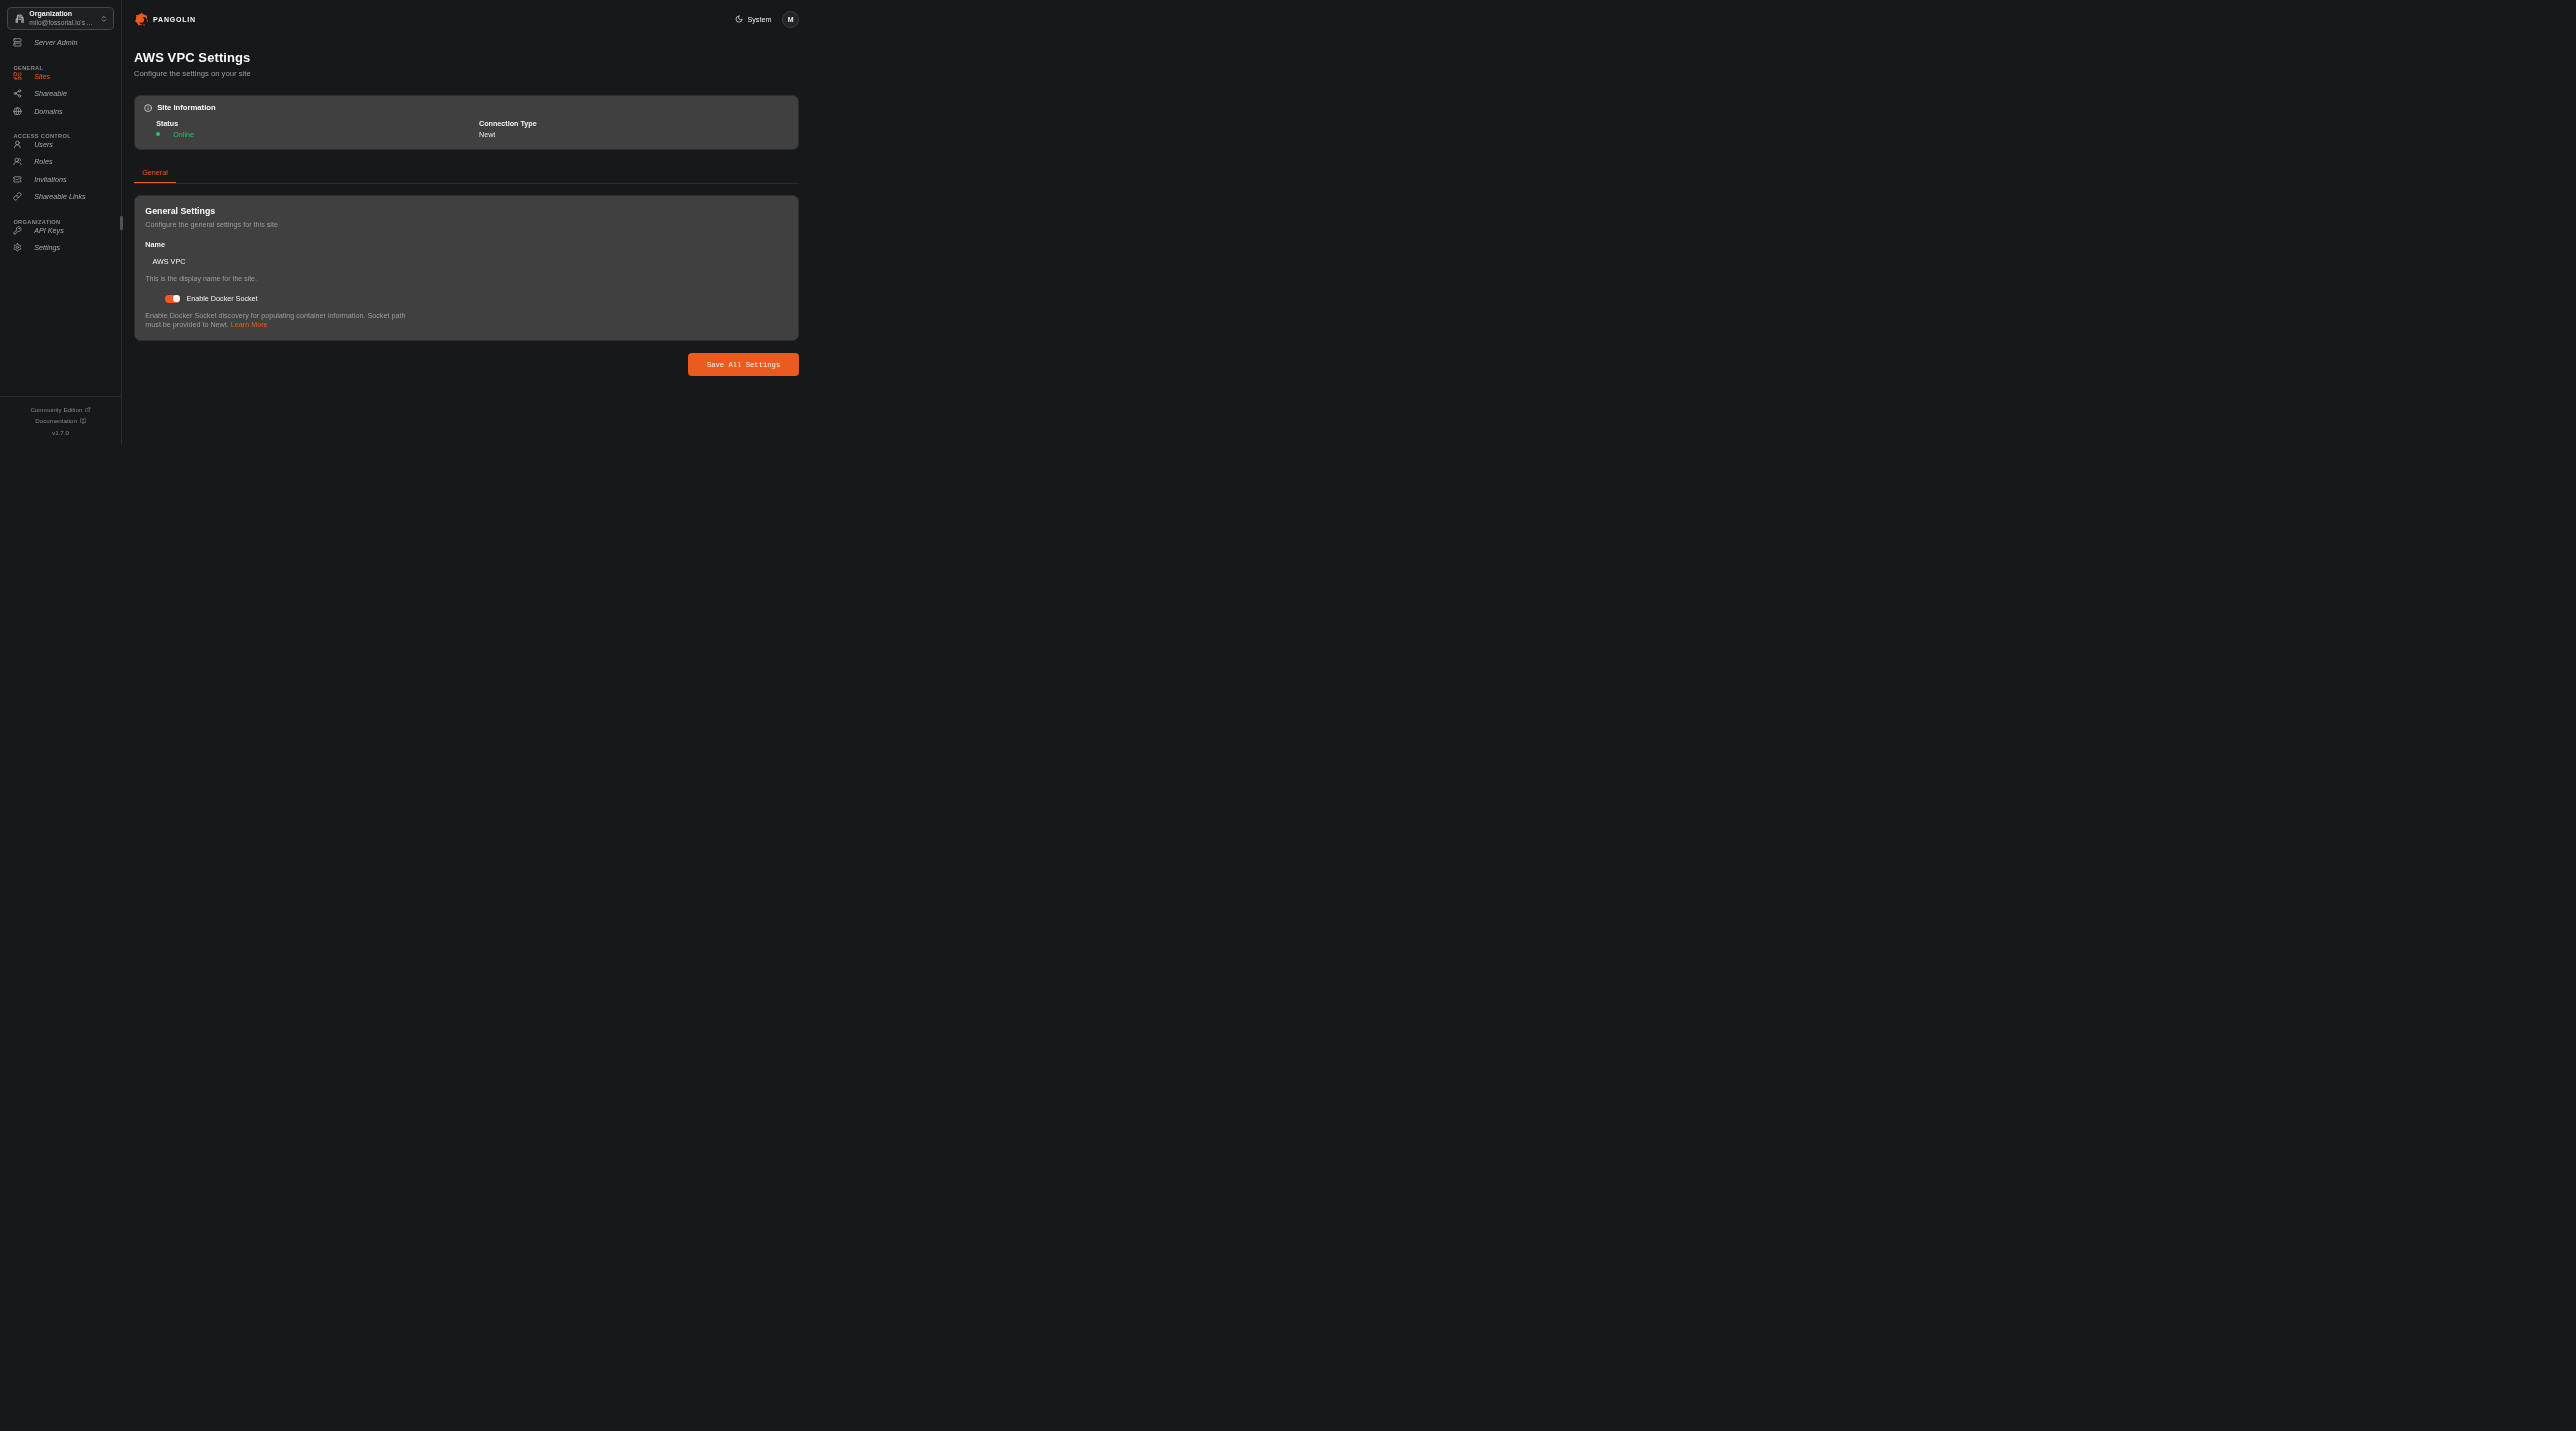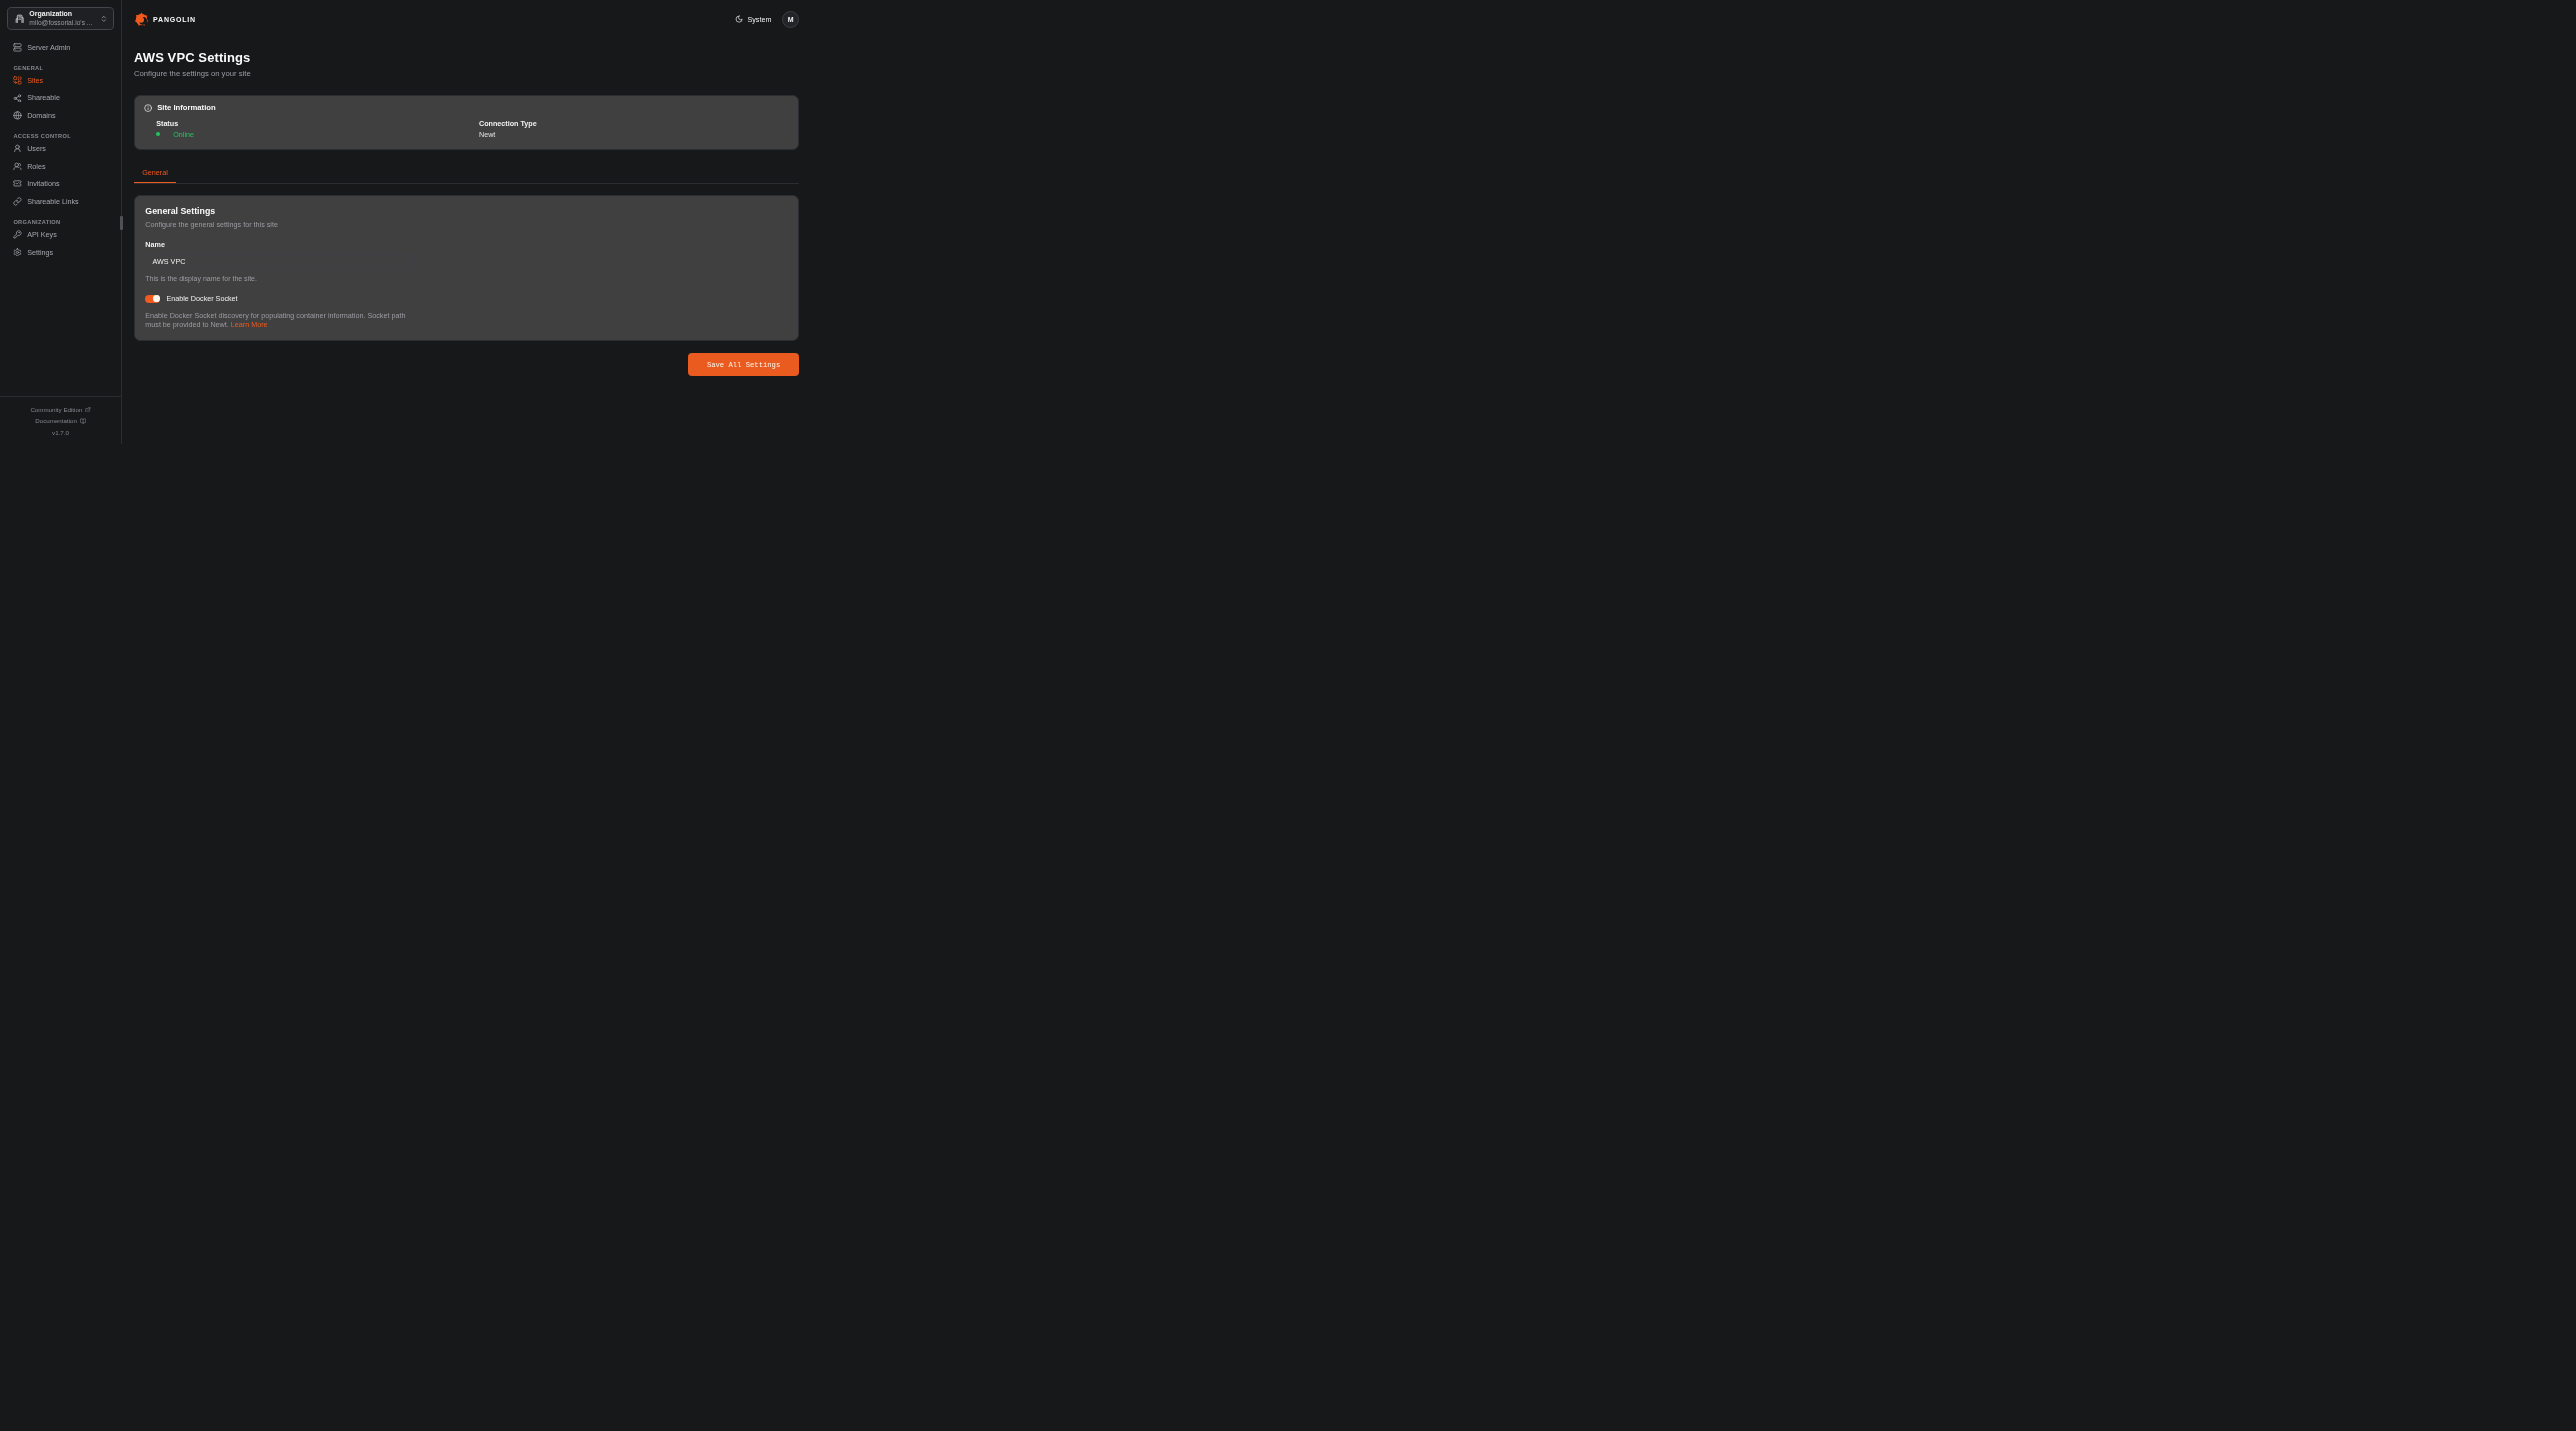--- a/index.html
+++ b/index.html
@@ -31,23 +31,23 @@
     cursor:pointer;
   }
   .org-box .org-texts { flex:1; min-width:0; }
   .org-title { font-weight:bold; font-size:7px; color:#f2f2f3; line-height:8.2px; }
   .org-sub { font-size:6.7px; color:#9b9ca3; line-height:8.2px; white-space:nowrap; overflow:hidden; }
   .org-icon { color:#e8e8ea; }
   .org-chevrons { color:#b9bac0; }
 
   .nav { margin-top:8.2px; }
   .nav-item {
-    display:flex; align-items:center; gap:5px;
+    display:flex; align-items:flex-start; gap:12px;
     height:17.5px; padding:0 6.2px;
-    color:#a7a8af; font-size:7.2px; border-radius:4.1px; cursor:pointer;
+    color:#a7a8af; font-size:7.2px; border-radius:4.1px; cursor:pointer;font-style:italic;
   }
   .nav-item .nicon { width:8.8px; color:#a7a8af; }
   .nav-item.active, .nav-item.active .nicon { color:#f05a1e; }
   .section-label {
     margin:8.8px 0 1px 0; padding-left:6.2px;
     font-size:5.7px; font-weight:bold; letter-spacing:0.3px;
     color:#86878e; text-transform:uppercase;
   }
   .scroll-thumb {
     position:absolute; right:-1.5px; top:216px;
@@ -107,21 +107,21 @@
   .card-sub { margin-top:3.6px; font-size:7.2px; color:#9b9ca3; }
   .field-label { margin-top:11.3px; font-size:7.2px; font-weight:bold; color:#f2f2f3; }
   .text-input {
     margin-top:4.6px; width:268px; height:16px;
     background:transparent; border:0.5px solid #3e3f45; border-radius:1px;
     color:#f2f2f3; font-size:7.2px; font-family:"Liberation Sans", sans-serif;
     padding:0 6.2px; outline:none; display:block;
   }
   .field-help { margin-top:5.2px; font-size:7px; color:#9b9ca3; }
 
-  .toggle-row { margin-top:12.4px; display:flex; align-items:center; gap:6.2px; }
+  .toggle-row { margin-top:12.4px; display:flex; align-items:center; gap:6.2px;margin-left:20px; }
   .toggle {
     width:15px; height:8.2px; border-radius:4.6px; background:#f05a1e;
     position:relative; cursor:pointer;
   }
   .toggle .knob {
     position:absolute; top:0.8px; right:0.8px;
     width:6.7px; height:6.7px; border-radius:50%; background:#fdf6ef;
   }
   .toggle-label { font-size:7.2px; color:#f2f2f3; }
   .toggle-help { margin-top:7.7px; font-size:7.2px; color:#9b9ca3; max-width:272px; line-height:9px; }

